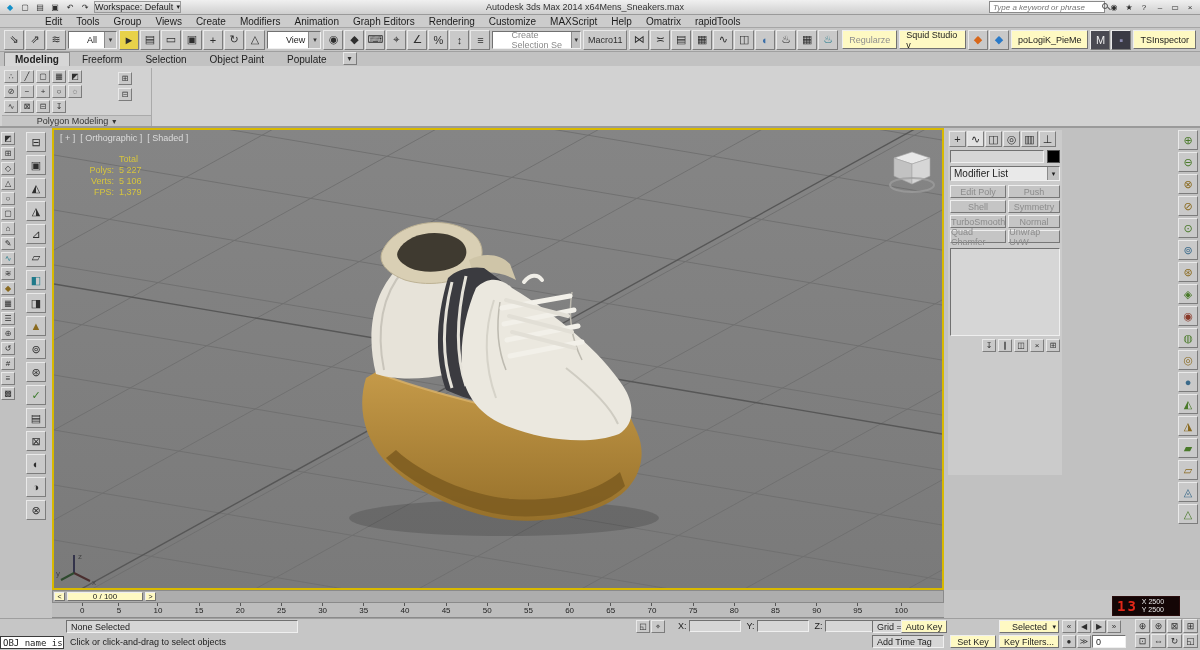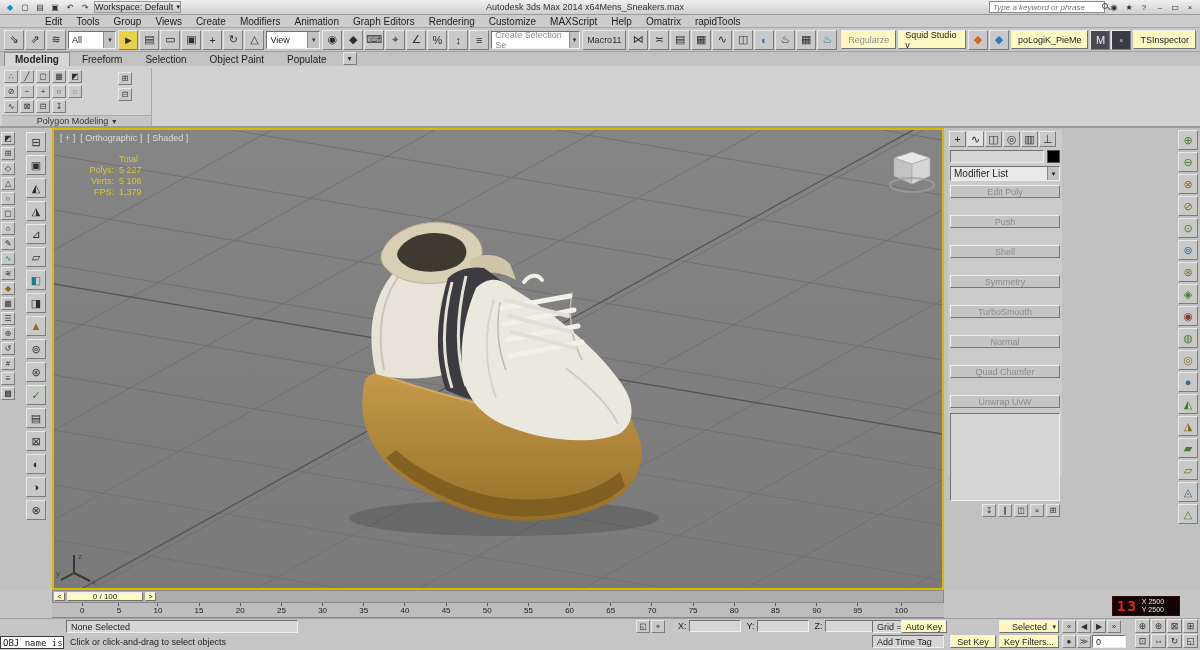--- a/index.html
+++ b/index.html
@@ -19,21 +19,21 @@
   #search-box input{border:0;outline:0;width:112px;font-size:8px;font-style:italic;color:#888;padding-left:3px;font-family:"Liberation Sans",sans-serif}
   .mag{width:8px;height:8px;position:relative;flex:0 0 auto}
   .mag i{position:absolute;left:0;top:0;width:6px;height:6px;border:1px solid #555;border-radius:50%}
   .mag b{position:absolute;left:5px;top:5px;width:4px;height:1px;background:#555;transform:rotate(45deg)}
   
   #menubar{left:0;top:15px;width:1200px;height:13px;background:#cccccc;display:flex;align-items:center;padding-left:38px;border-bottom:1px solid #a6a6a6}
   .menu-item{padding:0 7px;font-size:10px;height:13px;display:flex;align-items:center;cursor:default}
   
   #maintoolbar{left:0;top:28px;width:1200px;height:24px;background:#c6c6c6;display:flex;align-items:center;gap:2px;padding:0 4px;border-bottom:1px solid #a0a0a0}
   .tb-group{display:flex;gap:1px}
-  .dd{height:18px;background:#fff;border:1px solid;border-color:#717171 #efefef #efefef #717171;display:flex;align-items:center;font-size:9px;padding-left:3px;gap:2px;color:#222}
+  .dd{height:18px;background:#fff;border:1px solid;border-color:#717171 #efefef #efefef #717171;display:flex;align-items:center;font-size:9px;padding-left:18px;gap:2px;color:#222}
   .dd .arr{width:12px;height:100%;background:#c2c2c2;border-left:1px solid #8a8a8a;display:flex;align-items:center;justify-content:center;font-size:7px;color:#333;margin-left:auto}
   .txt-btn{height:19px;display:flex;align-items:center;padding:0 6px;font-size:9px}
   .txt-btn.dis{color:#8f8f8f}
   
   #ribbon-tabs{left:0;top:52px;width:1200px;height:14px;background:#c2c2c2;display:flex;align-items:flex-end;padding-left:4px;gap:1px}
   .ribbon-tab{padding:1px 10px;font-size:10px;color:#222;border:1px solid transparent;border-bottom:0}
   .ribbon-tab:first-child{background:#d6d6d6;border-color:#8e8e8e;font-weight:bold}
   #ribbon-body{left:0;top:66px;width:1200px;height:62px;background:#d2d2d2;border-bottom:2px solid #9a9a9a}
   #poly-panel{position:absolute;left:2px;top:2px;width:150px;height:58px;border-right:1px solid #aaa;display:flex;flex-direction:column}
   #poly-grid{display:flex;flex-wrap:wrap;width:92px;gap:2px;padding:2px}
@@ -49,21 +49,21 @@
   #vp-stats span{display:block}
   #vp-stats .lab{text-align:right}
   #cmd-panel{position:absolute;left:948px;top:2px;width:114px;height:345px;background:#cbcbcb}
   #cmd-tabs{display:flex;gap:1px;padding:1px}
   #cmd-tabs .icon-btn{width:17px;height:16px}
   #cmd-tabs .icon-btn:nth-child(2){background:#e2e2e2}
   #name-row{display:flex;align-items:center;gap:3px;padding:2px 2px}
   #obj-name-field{flex:1;height:13px}
   #color-swatch{width:13px;height:13px;background:#000;border:1px solid #555}
   #modlist-row{margin:1px 2px;height:15px;display:flex;align-items:center;font-size:10px;padding-left:3px;background:#e9e9e9;border:1px solid;border-color:#717171 #efefef #efefef #717171}
-  #mod-btns{display:grid;grid-template-columns:1fr;gap:17px;padding:3px 2px}
+  #mod-btns{display:grid;grid-template-columns:1fr 1fr;gap:2px;padding:3px 2px}
   .mod-btn{height:13px;font-size:9px;color:#8c8c8c;display:flex;align-items:center;justify-content:center;background:#c5c5c5;border:1px solid;border-color:#eee #777 #777 #eee}
   #stack-box{margin:2px 2px;height:88px}
   #stack-tools{display:flex;gap:2px;padding:1px 2px;justify-content:flex-end}
   #right-strip{position:absolute;left:1178px;top:2px;width:21px;display:flex;flex-direction:column;gap:2px}
   
   #timeline{left:52px;top:590px;width:892px;height:13px;background:#adadad;border:1px solid #8a8a8a;position:absolute}
   #time-arrow-l{position:absolute;left:1px;top:1px;width:11px;height:9px;font-size:7px;display:flex;align-items:center;justify-content:center}
   #time-slider-btn{position:absolute;left:14px;top:1px;width:76px;height:9px;font-size:8px;display:flex;align-items:center;justify-content:center}
   #time-arrow-r{position:absolute;left:92px;top:1px;width:11px;height:9px;font-size:7px;display:flex;align-items:center;justify-content:center}
   #ruler{left:52px;top:603px;width:892px;height:15px;background:#bdbdbd;border-bottom:1px solid #8a8a8a;position:absolute}

